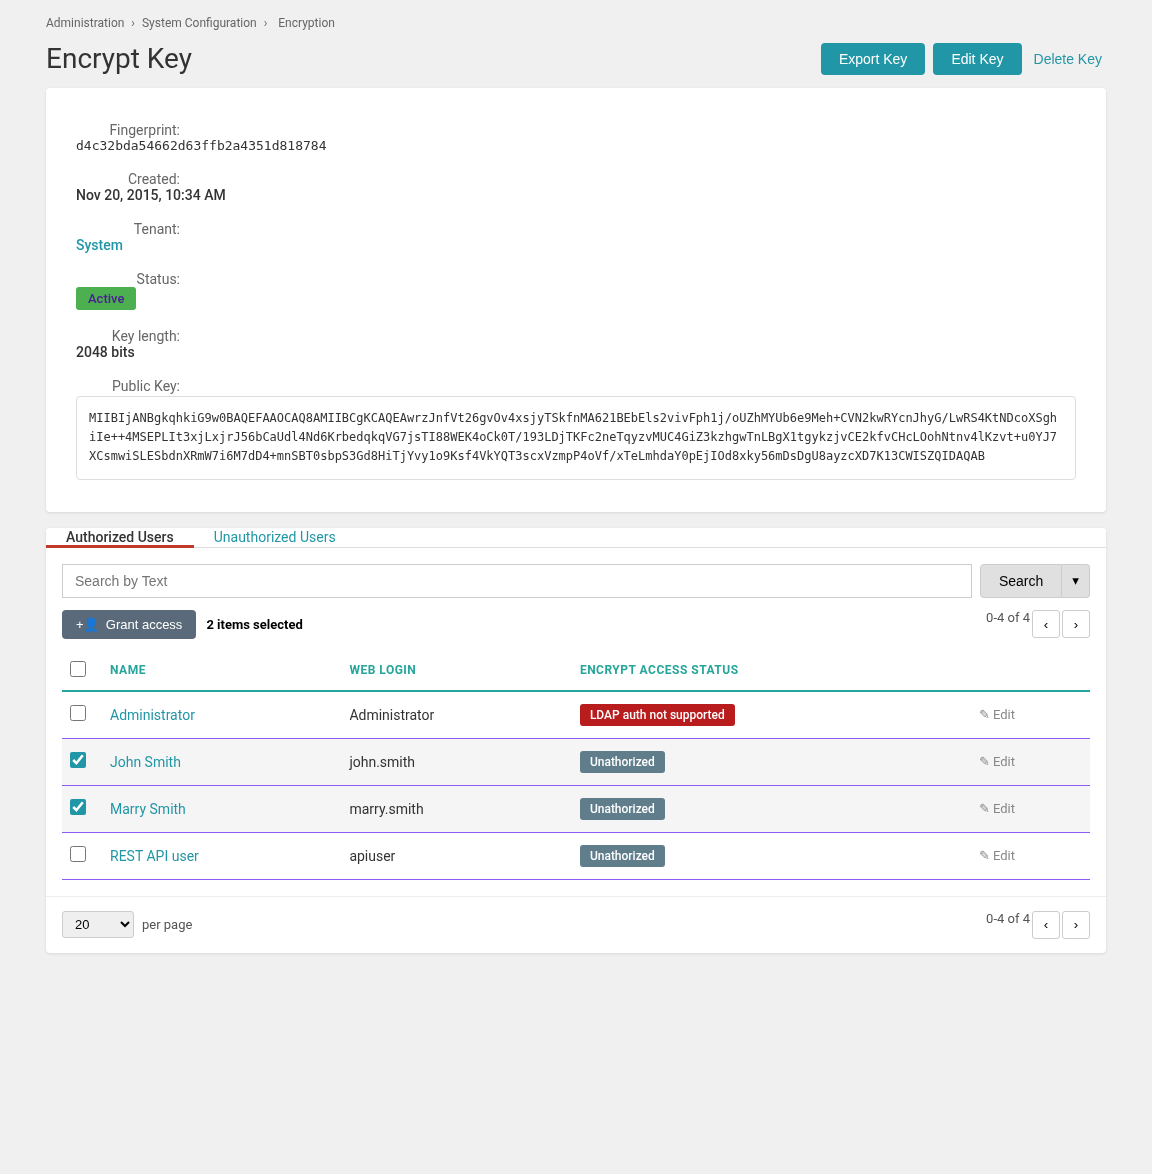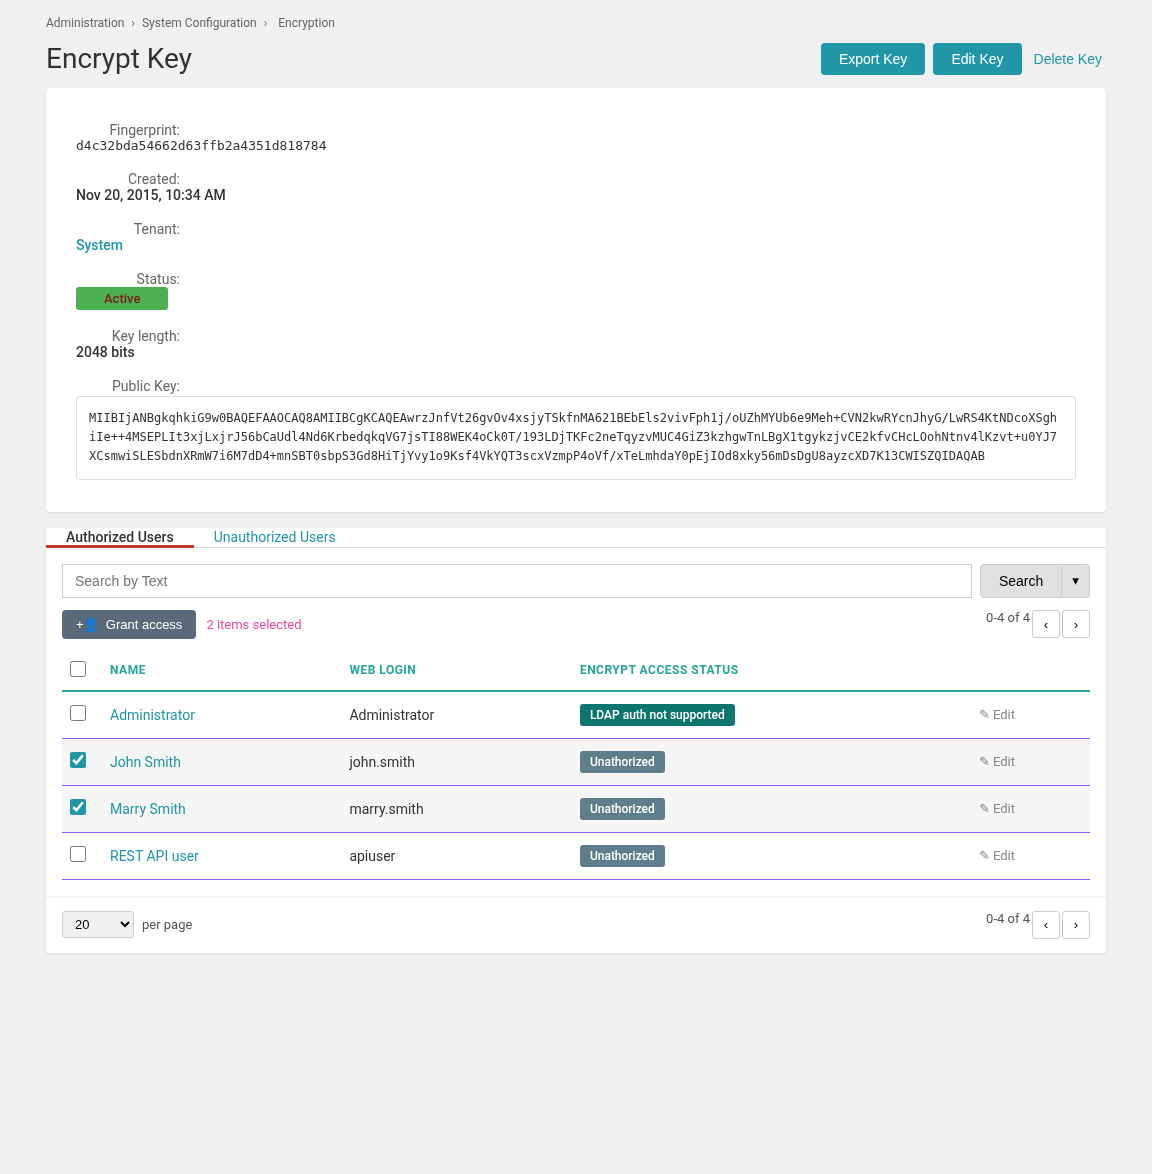--- a/index.html
+++ b/index.html
@@ -87,22 +87,22 @@
     .info-value.mono {
       font-family: monospace;
       font-size: 13px;
     }
     .info-value a {
       color: #2196a6;
       text-decoration: none;
     }
     .status-badge {
       background: #4caf50;
-      color: #7f1d1d;
-      padding: 4px 28px;
+      color: #4c1d95;
+      padding: 4px 12px;
       border-radius: 3px;
       font-size: 13px;
       font-weight: 500;
       display: inline-block;
     }
     .public-key-box {
       border: 1px solid #ddd;
       border-radius: 4px;
       padding: 12px;
       font-family: monospace;
@@ -187,22 +187,23 @@
       padding: 7px 14px;
       border-radius: 4px;
       cursor: pointer;
       font-size: 13px;
       display: flex;
       align-items: center;
       gap: 6px;
     }
     .selected-info {
       font-size: 13px;
-      color: #ec4899;
+      color: #000000;
       margin-left: 10px;
+      font-weight: bold;
     }
     .pagination-info {
       font-size: 13px;
       color: #555;
       display: flex;
       align-items: flex-start;
       gap: 2px;
     }
     .page-btn {
       background: white;
@@ -238,21 +239,21 @@
       padding: 12px 8px;
       border-bottom: 1px solid #8b5cf6;
       vertical-align: middle;
     }
     .data-table tbody tr.selected { background: #f5f5f5; }
     .user-link {
       color: #2196a6;
       text-decoration: none;
     }
     .badge-ldap {
-      background: #0f766e;
+      background: #b91c1c;
       color: white;
       padding: 4px 10px;
       border-radius: 3px;
       font-size: 12px;
       font-weight: 500;
       display: inline-block;
     }
     .badge-unauth {
       background: #607d8b;
       color: white;

